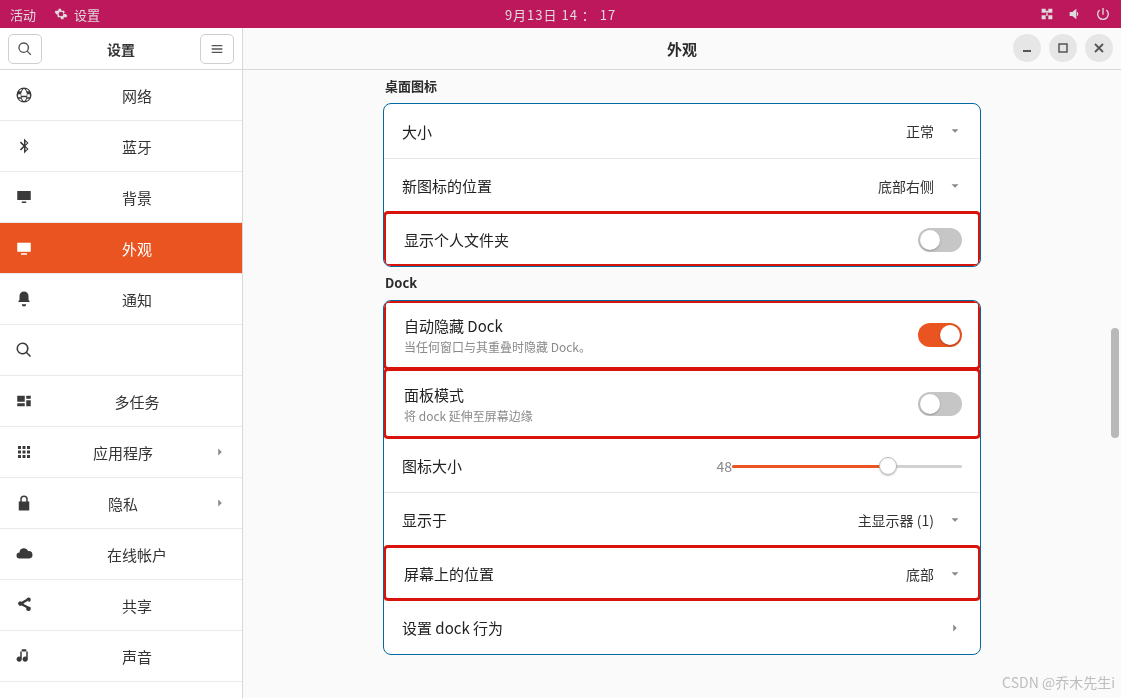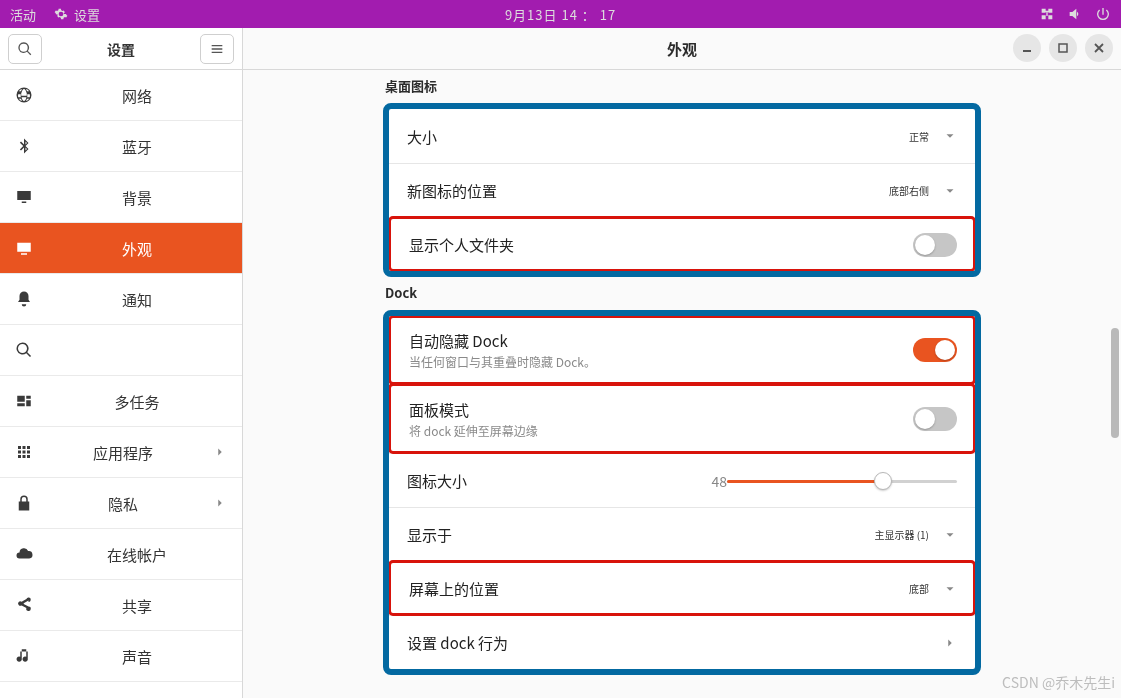--- a/index.html
+++ b/index.html
@@ -1,19 +1,19 @@
 <!DOCTYPE html>
 <html><head>
 <meta charset="utf-8">
 <style>
 * { box-sizing: border-box; margin: 0; padding: 0; }
 body { font-family: "Noto Sans CJK SC", "Ubuntu", sans-serif; font-size: 14px; color: #2c2c2c; background: #fafafa; width: 1121px; height: 698px; overflow: hidden; position: relative; }
 
 
-.topbar { height: 28px; background: #a21caf; color: #ddd; display: flex; align-items: center; padding: 0 10px; font-size: 13px; }
+.topbar { height: 28px; background: #be185d; color: #ddd; display: flex; align-items: center; padding: 0 10px; font-size: 13px; }
 .topbar .left { display: flex; gap: 18px; align-items: center; }
 .topbar .center { position: absolute; left: 50%; transform: translateX(-50%); letter-spacing: 1px; }
 .topbar .right { margin-left: auto; display: flex; gap: 12px; align-items: center; }
 .topbar .app { display: flex; align-items: center; gap: 6px; }
 .topbar svg { fill: #ddd; }
 
 
 .window { display: flex; height: 670px; background: #fafafa; }
 
 
@@ -35,27 +35,27 @@
 .ct-header .title { font-weight: 600; font-size: 15px; }
 .winctrls { position: absolute; right: 8px; top: 6px; display: flex; gap: 8px; }
 .winctrls .wc { width: 28px; height: 28px; border-radius: 50%; background: #e6e6e6; display:flex; align-items:center; justify-content:center; cursor:pointer; }
 .winctrls .wc svg { width:12px; height:12px; fill:#555; }
 
 .ct-body { flex: 1; overflow-y: auto; padding: 0; }
 .settings-col { width: 598px; margin: 0 auto; padding-top: 2px; }
 .sec-title { font-size: 13px; font-weight: 700; color: #2c2c2c; margin: 6px 0 8px 2px; }
 .sec-title.first { margin-top: 4px; }
 
-.panel { background: #fff; border: 6px solid #0369a1; border-radius: 8px; overflow: hidden; }
+.panel { background: #fff; border: 1px solid #0369a1; border-radius: 8px; overflow: hidden; }
 .row { display:flex; align-items:center; padding: 14px 18px; border-top: 1px solid #e6e6e6; gap: 10px; min-height: 54px; }
 .row:first-child { border-top: none; }
 .row .rl { flex: 1; }
 .row .rt { font-size: 15px; color:#222; }
 .row .rs { font-size: 12px; color: #8a8a8a; margin-top: 2px; }
-.row .val { color: #333; font-size: 10px; margin-right: 4px; }
+.row .val { color: #333; font-size: 14px; margin-right: 4px; }
 .row .chev { color: #888; }
 .row.hl { outline: 3px solid #d8130b; outline-offset: -2px; border-radius: 4px; padding-left: 20px; }
 
 
 .switch { width: 44px; height: 24px; border-radius: 14px; background: #c6c6c6; position: relative; cursor:pointer; }
 .switch .knob { position:absolute; width: 20px; height:20px; background:#fff; border-radius:50%; top:2px; left:2px; box-shadow:0 1px 2px rgba(0,0,0,.25); transition:left .1s; }
 .switch.on { background:#e95420; }
 .switch.on .knob { left: 22px; }
 
 

